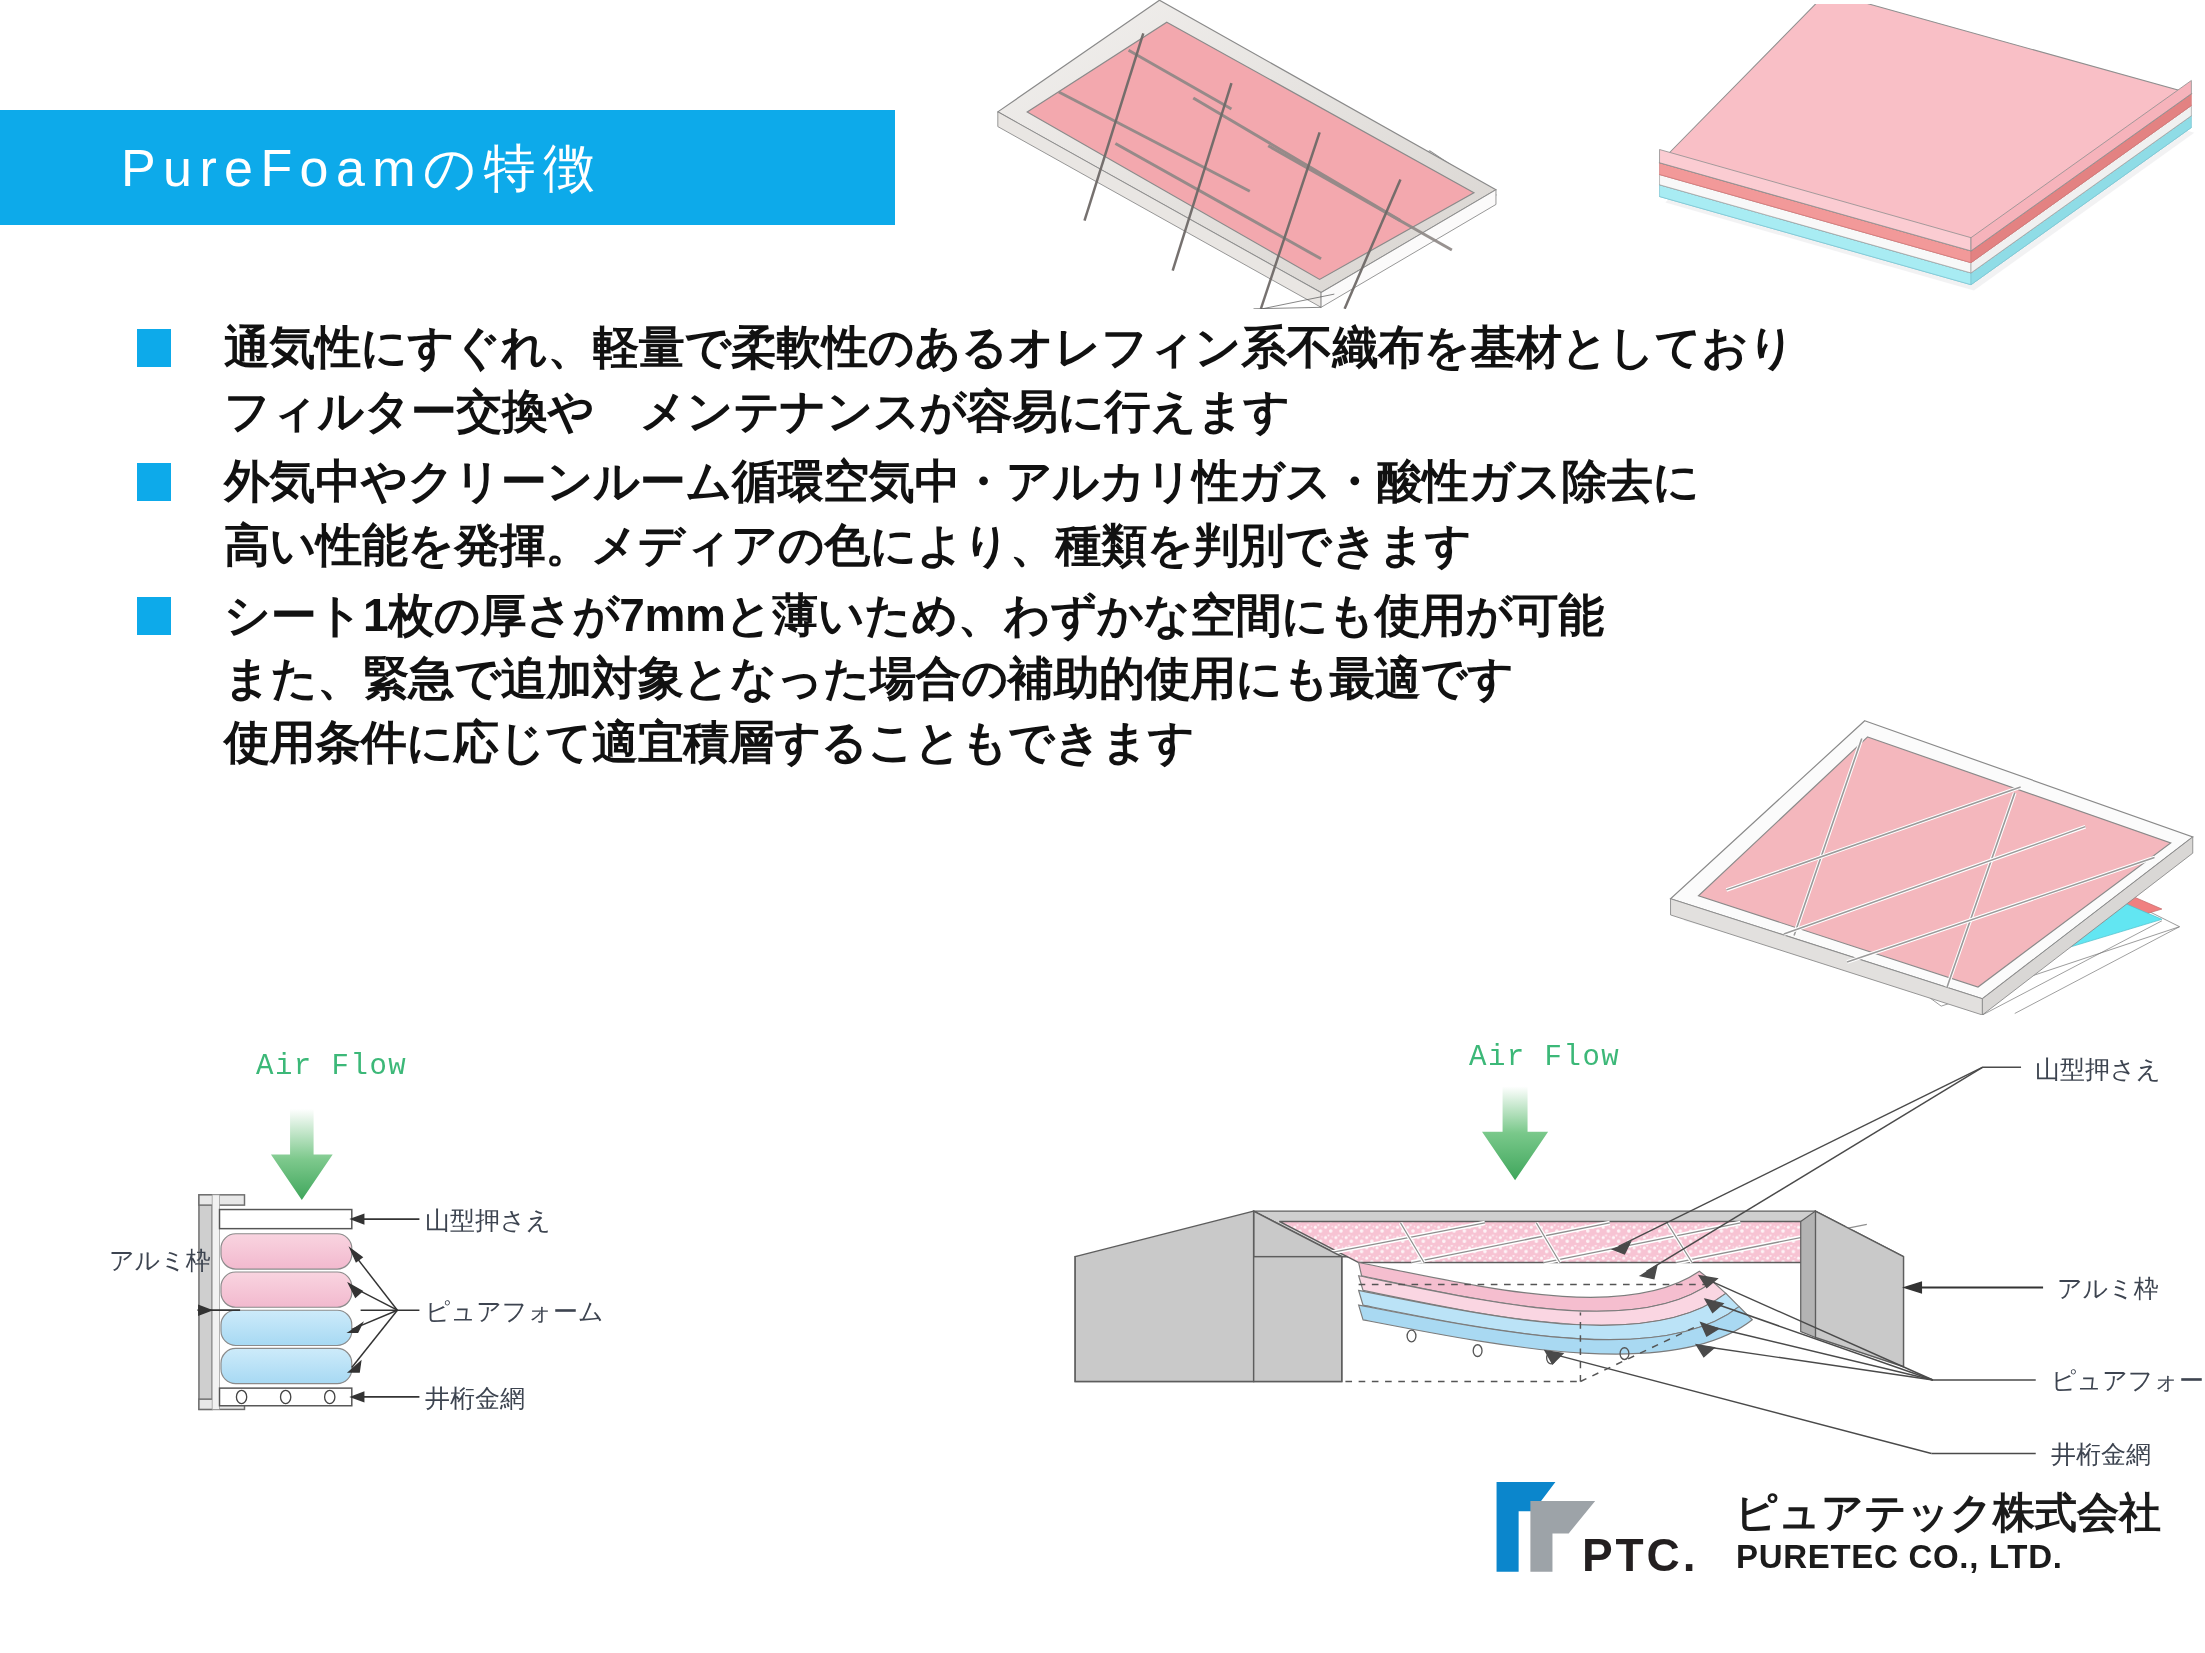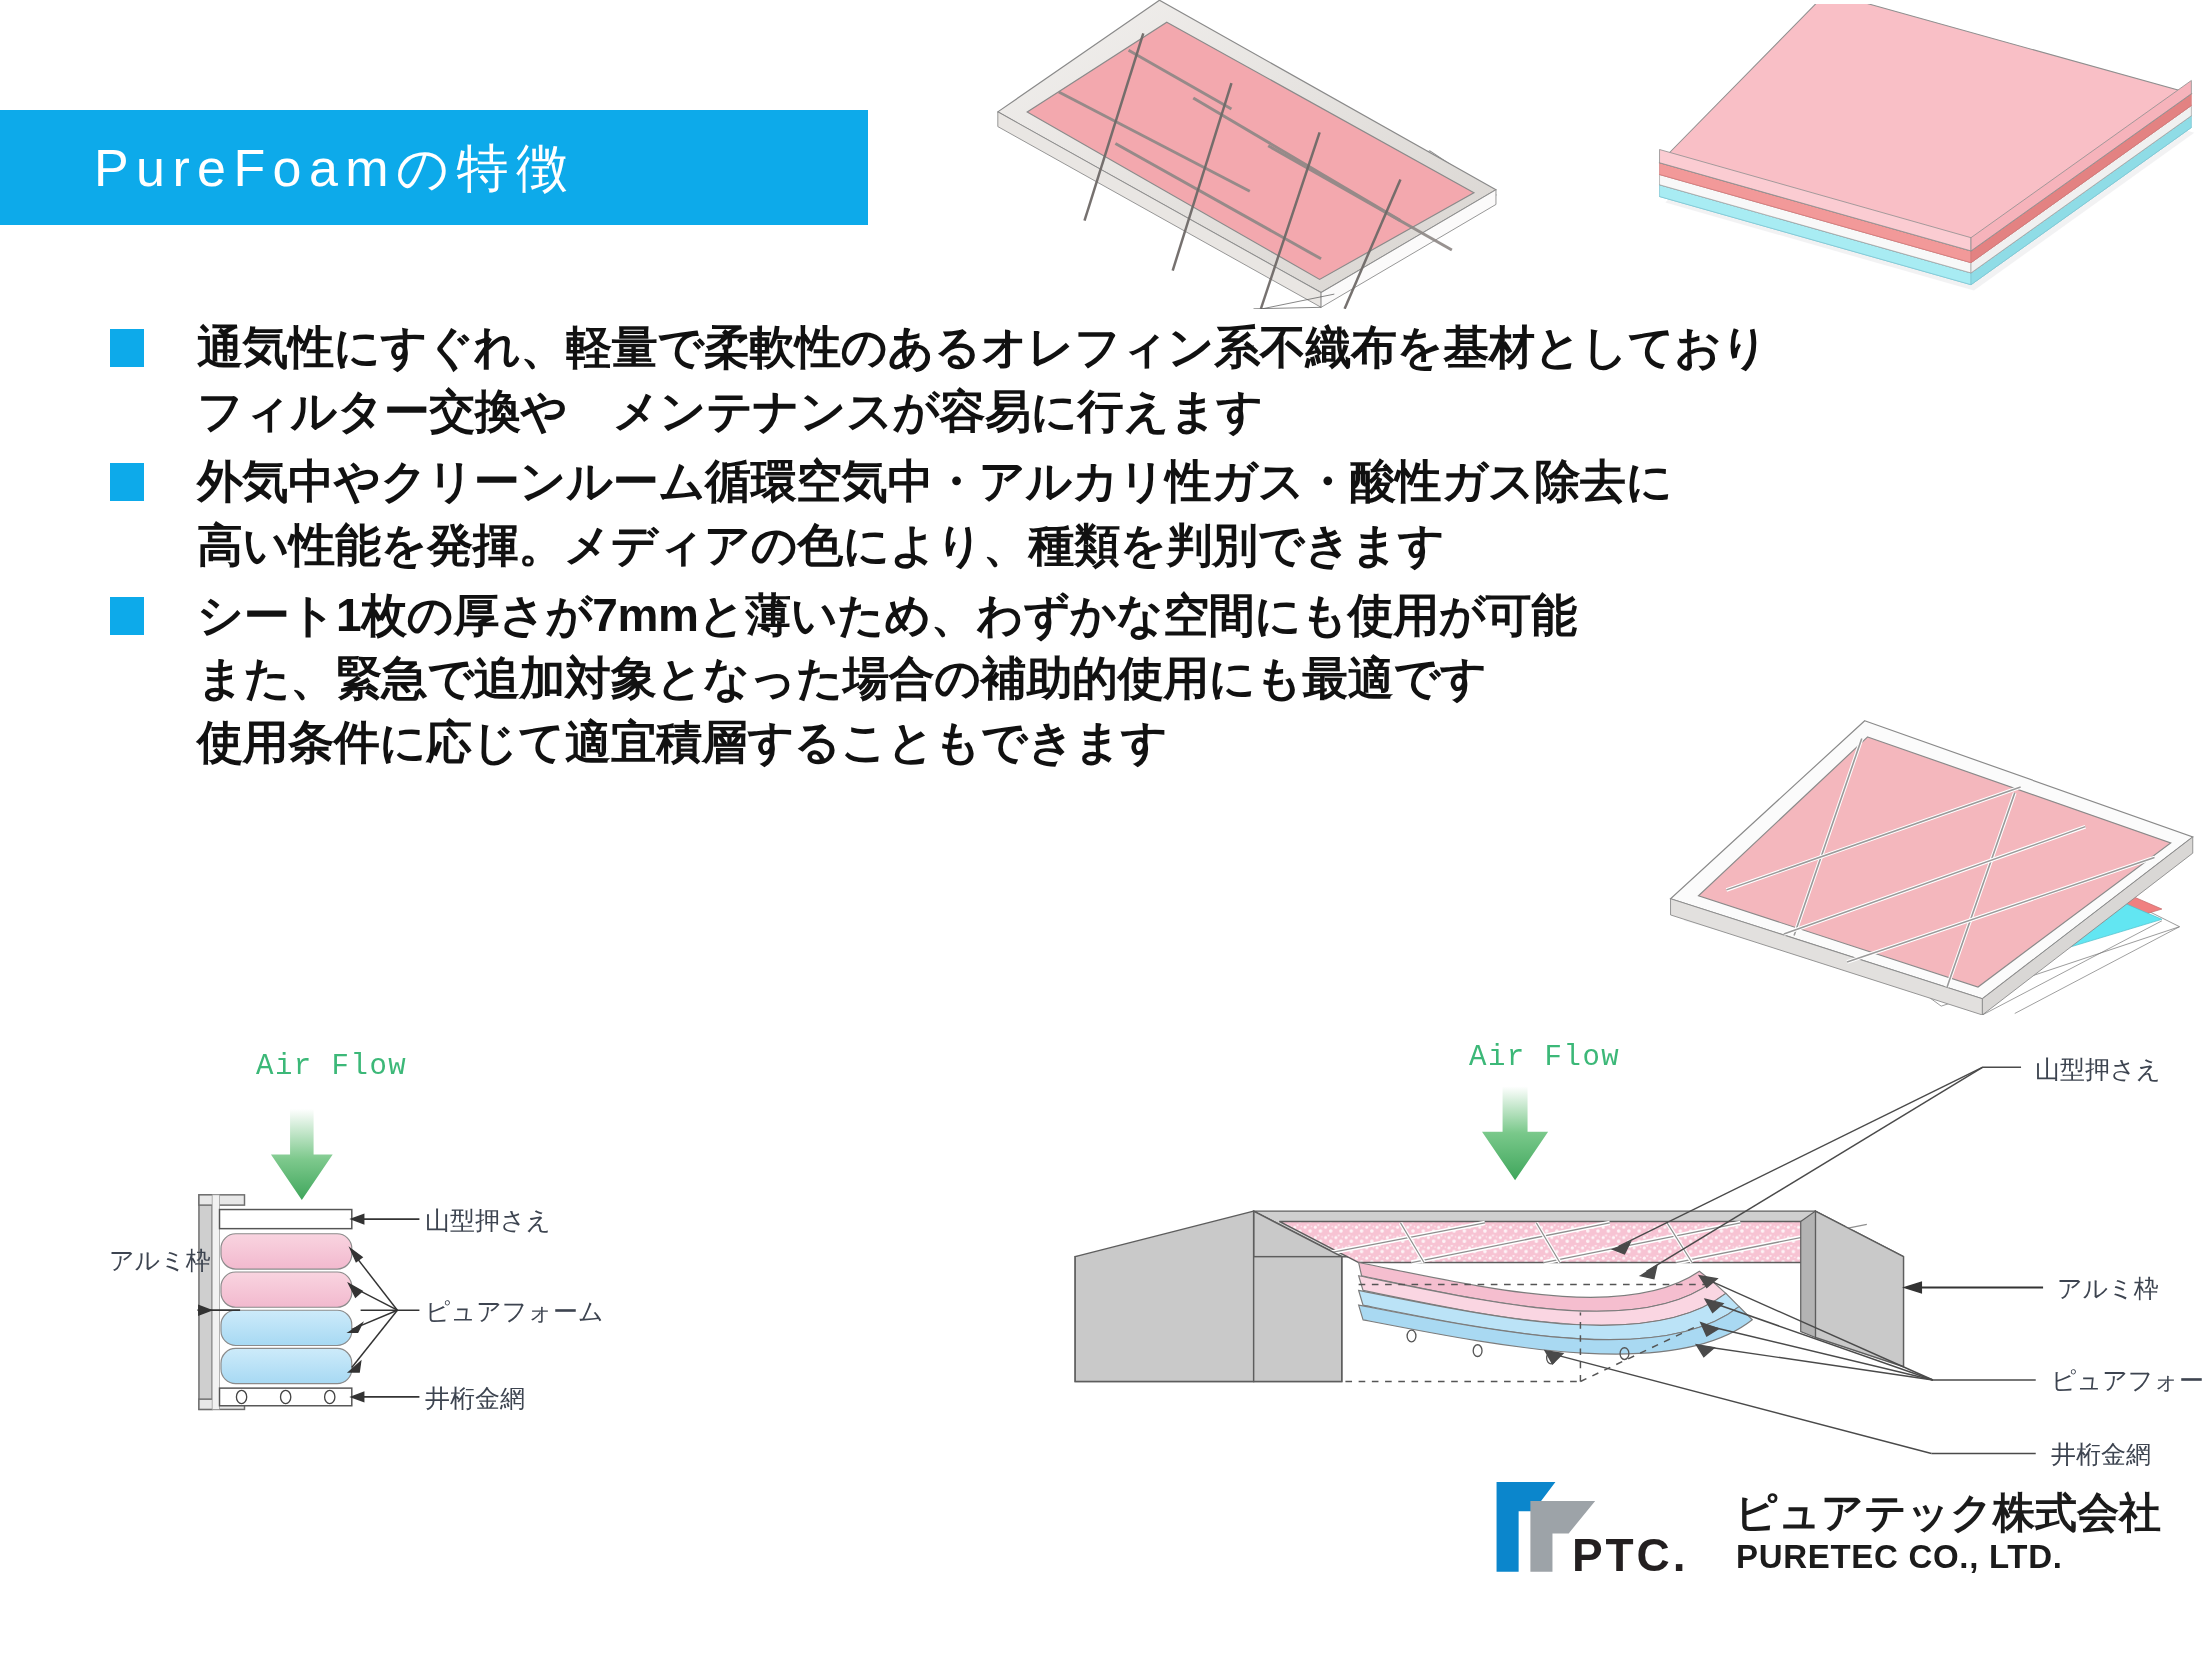--- a/index.html
+++ b/index.html
@@ -1,21 +1,21 @@
 <!DOCTYPE html>
 <html style="font-size:11.8px"><head>
 <meta charset="utf-8">
 <style>
   html,body{margin:0;padding:0;background:#ffffff;}
   body{
     width:2205px;height:1654px;position:relative;overflow:hidden;
     font-family:"Liberation Sans","DejaVu Sans",sans-serif;
     -webkit-font-smoothing:antialiased;
   }
-  .abs{position:absolute;}
+  .abs{position:absolute;padding-left:27px;}
 
   
   #title-banner{
     left:0;top:110px;width:868px;height:115px;
     background:#0DAAEA;
     display:flex;align-items:center;
   }
   #title-text{
     color:#ffffff;font-size:52px;letter-spacing:7.4px;
     padding-left:94px;font-weight:400;line-height:1;
@@ -54,21 +54,21 @@
   #logo-block{left:1492px;top:1485px;width:698px;height:110px;}
   #logo-jp{
     position:absolute;left:243px;top:0px;font-size:42px;font-weight:bold;
     color:#1b1b1b;letter-spacing:0px;white-space:nowrap;
   }
   #logo-en{
     position:absolute;left:244px;top:53px;font-size:33px;font-weight:bold;
     color:#1b1b1b;letter-spacing:0.7px;white-space:nowrap;
   }
   #logo-ptc{
-    position:absolute;left:80px;top:43px;font-size:46px;font-weight:bold;
+    position:absolute;left:90px;top:43px;font-size:46px;font-weight:bold;
     color:#231f20;letter-spacing:2.9px;
   }
 </style>
 </head>
 <body>
 
 <svg class="art" style="left:989px;top:0px;" width="529" height="309" viewBox="0 0 720 420">
   <defs>
     <linearGradient id="frGradA" x1="0" y1="0" x2="1" y2="1">
       <stop offset="0" stop-color="#f2f0ee"></stop>

